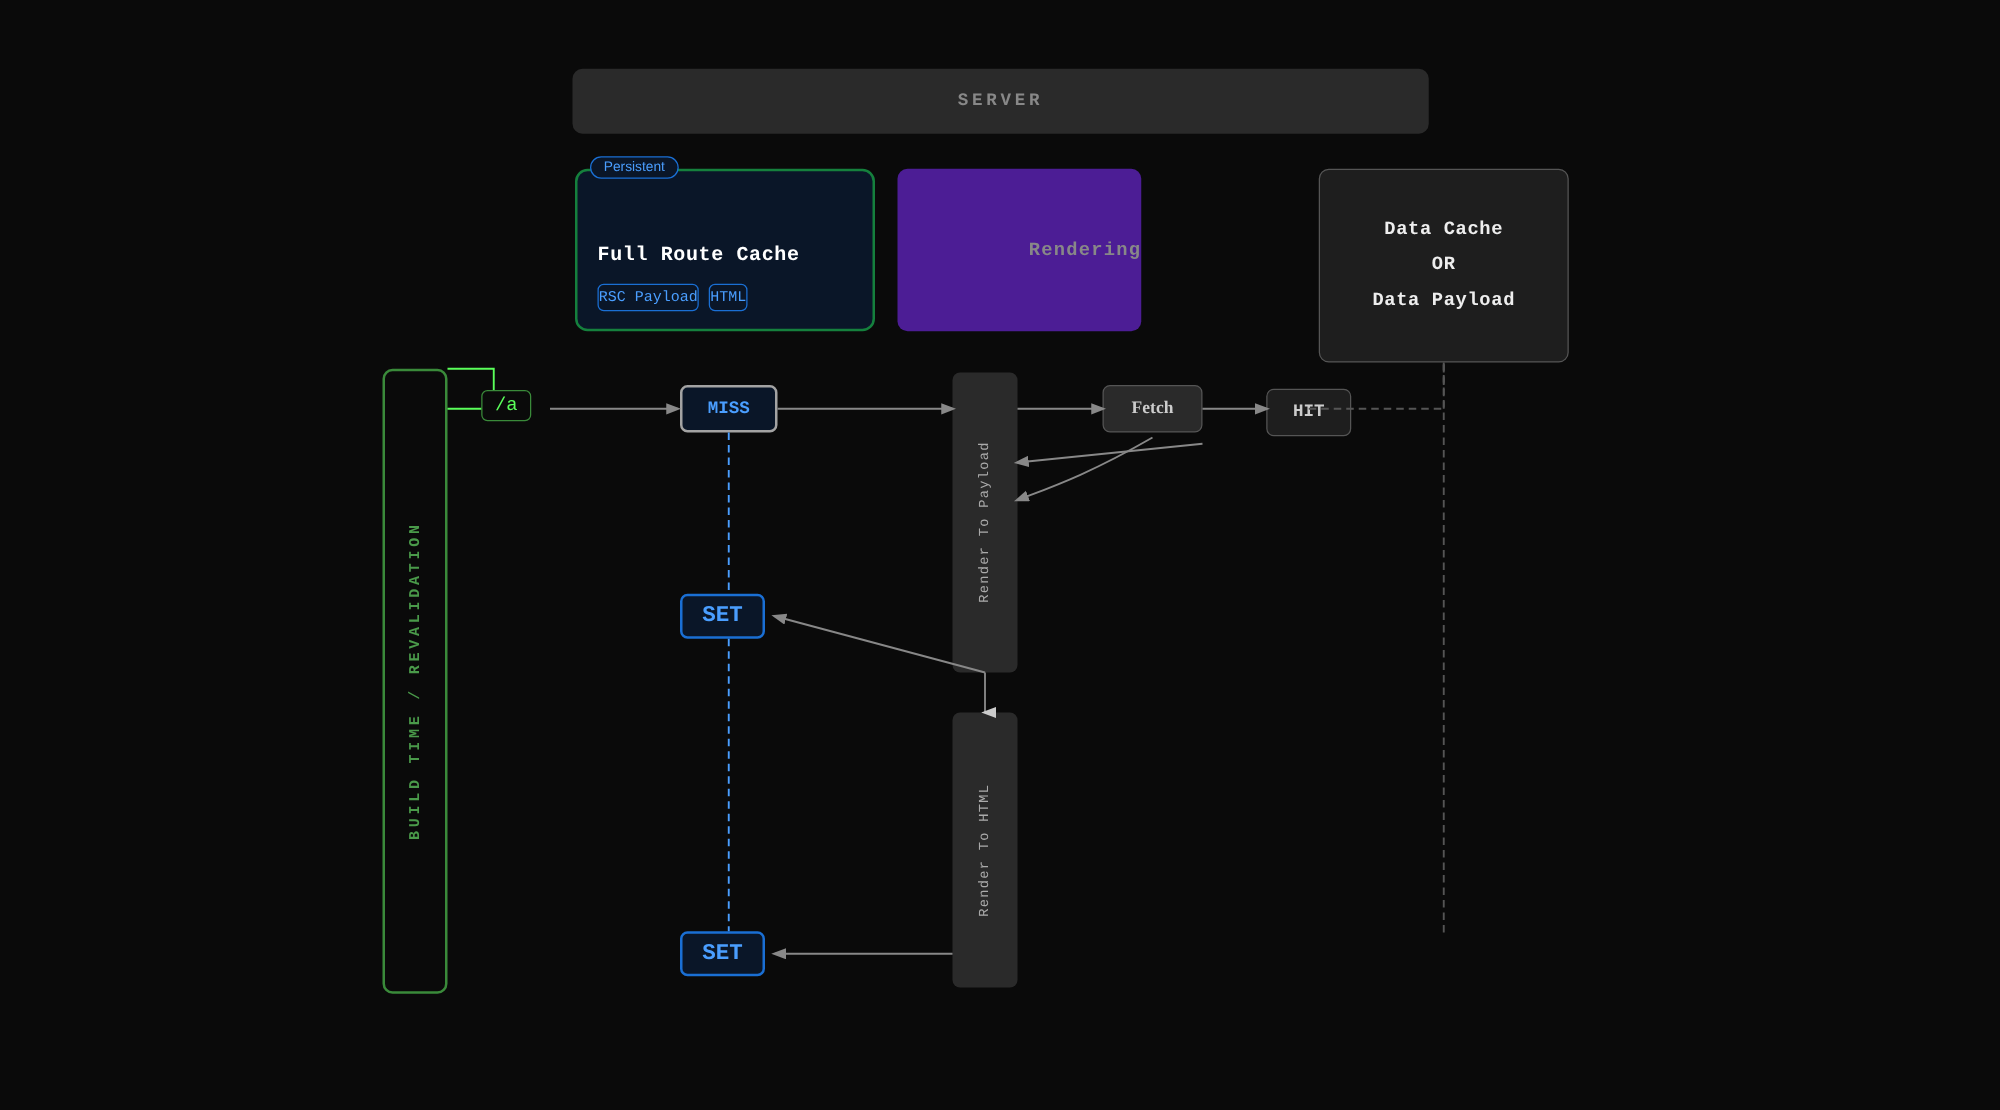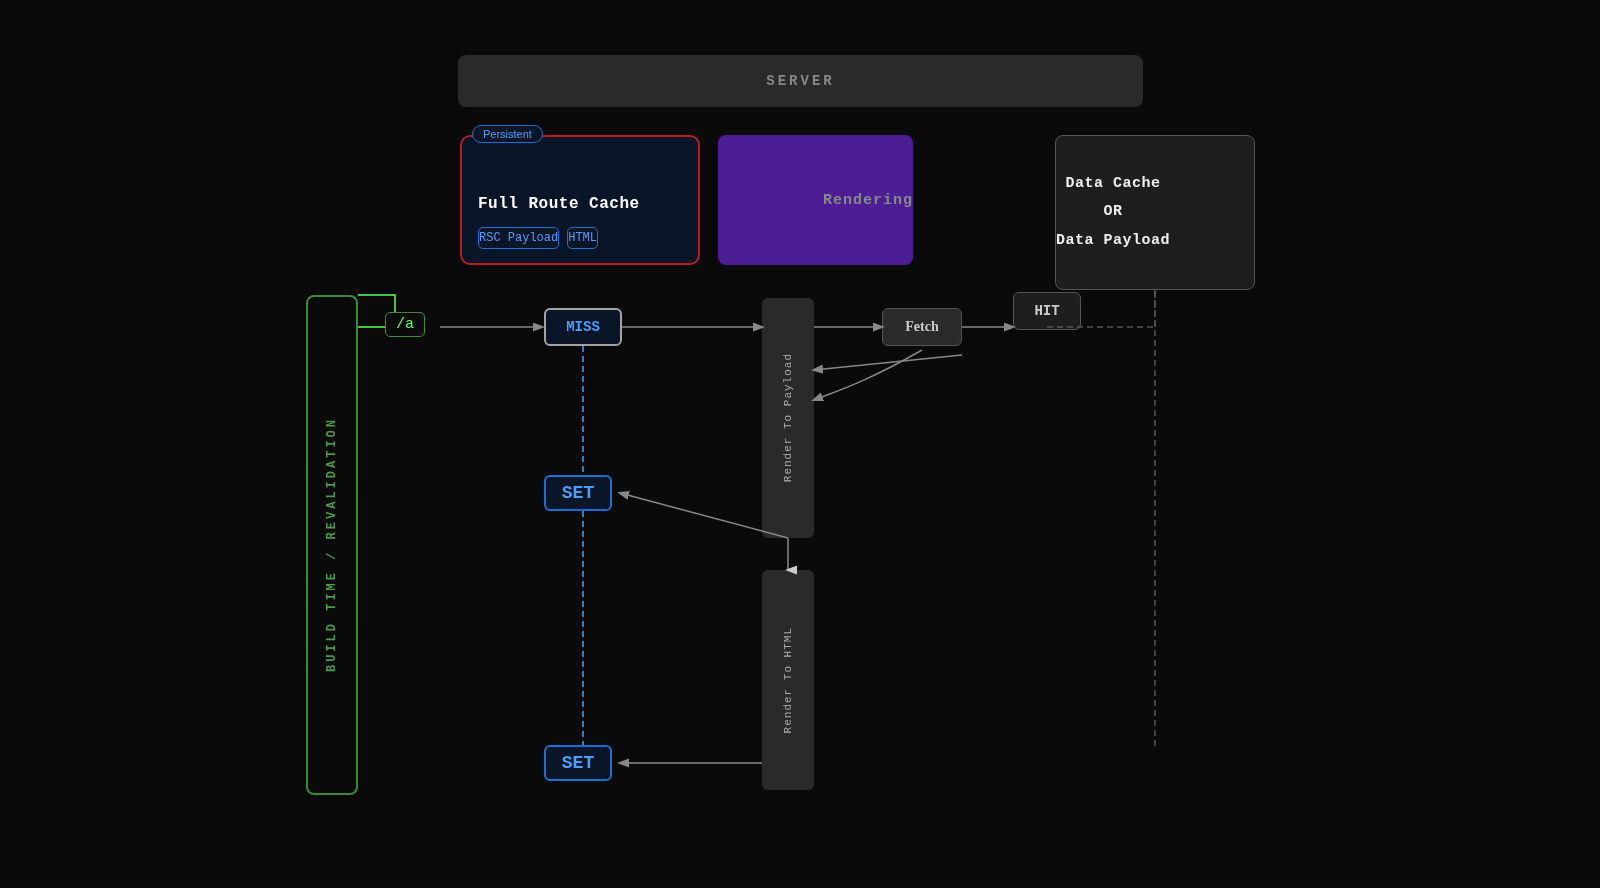--- a/index.html
+++ b/index.html
@@ -40,21 +40,21 @@
     }
 
     
     .full-route-cache-box {
       position: absolute;
       top: 135px;
       left: 460px;
       width: 240px;
       height: 130px;
       background: #0a1628;
-      border: 2px solid #b91c1c;
+      border: 2px solid #15803d;
       border-radius: 10px;
       display: flex;
       flex-direction: column;
       align-items: flex-start;
       padding: 20px 16px 12px 16px;
     }
     .persistent-badge {
       position: absolute;
       top: -12px;
       left: 10px;
@@ -113,20 +113,21 @@
       position: absolute;
       top: 135px;
       left: 1055px;
       width: 200px;
       height: 155px;
       background: #1e1e1e;
       border: 1.5px solid #555;
       border-radius: 8px;
       display: flex;
       align-items: center;
+      justify-content: center;
       text-align: center;
     }
     .data-cache-label {
       color: #eee;
       font-size: 15px;
       font-weight: bold;
       line-height: 1.9;
       font-family: 'Courier New', monospace;
       letter-spacing: 0.5px;
     }
@@ -296,21 +297,21 @@
     .fetch-label {
       color: #ccc;
       font-size: 14px;
       font-family: Liberation Serif, serif;
       font-weight: bold;
     }
 
     
     .hit-box {
       position: absolute;
-      top: 292px;
+      top: 311px;
       left: 1013px;
       width: 68px;
       height: 38px;
       background: #1e1e1e;
       border: 1.5px solid #555;
       border-radius: 6px;
       display: flex;
       align-items: center;
       justify-content: center;
     }

